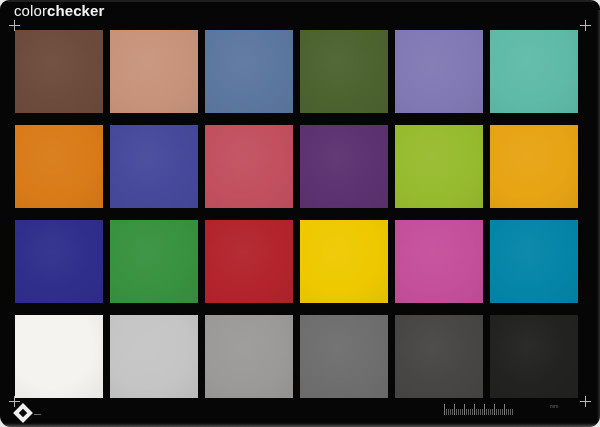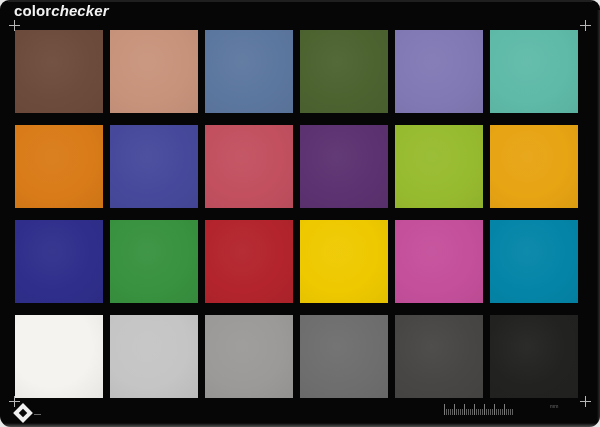--- a/index.html
+++ b/index.html
@@ -62,22 +62,22 @@
   #wordmark {
     position: absolute;
     left: 14px;
     top: 2px;
     font-size: 15px;
     letter-spacing: 0.1px;
     color: #f2f2f2;
     white-space: nowrap;
     line-height: 18px;
   }
-  #wordmark .wm-light { font-weight: 700; text-align: center; }
-  #wordmark .wm-bold  { font-weight: 700; font-style: italic; }
+  #wordmark .wm-light { font-weight: 400; text-align: center; }
+  #wordmark .wm-bold  { font-weight: 700; }
 
   
   #grid {
     position: absolute;
     left: 15px;
     top: 30px;
     display: grid;
     grid-template-columns: repeat(6, 88px);
     grid-template-rows: repeat(4, 83px);
     column-gap: 7px;

